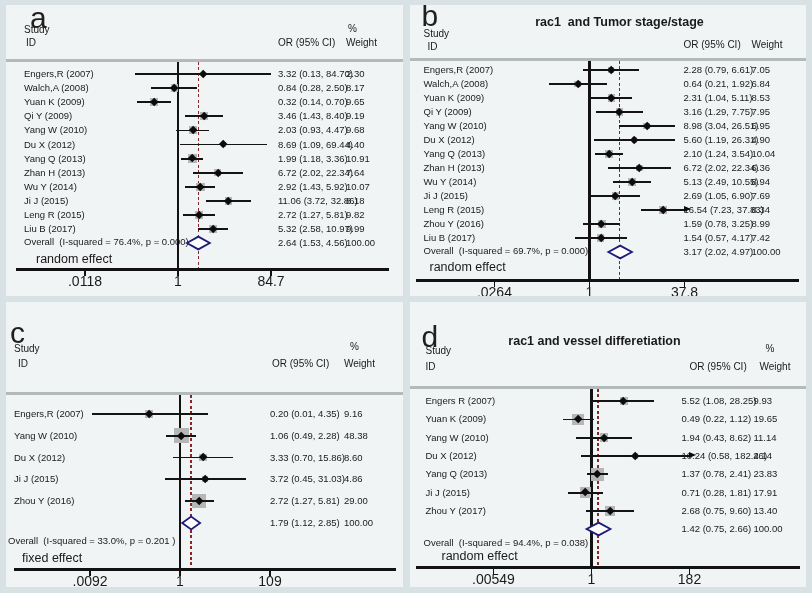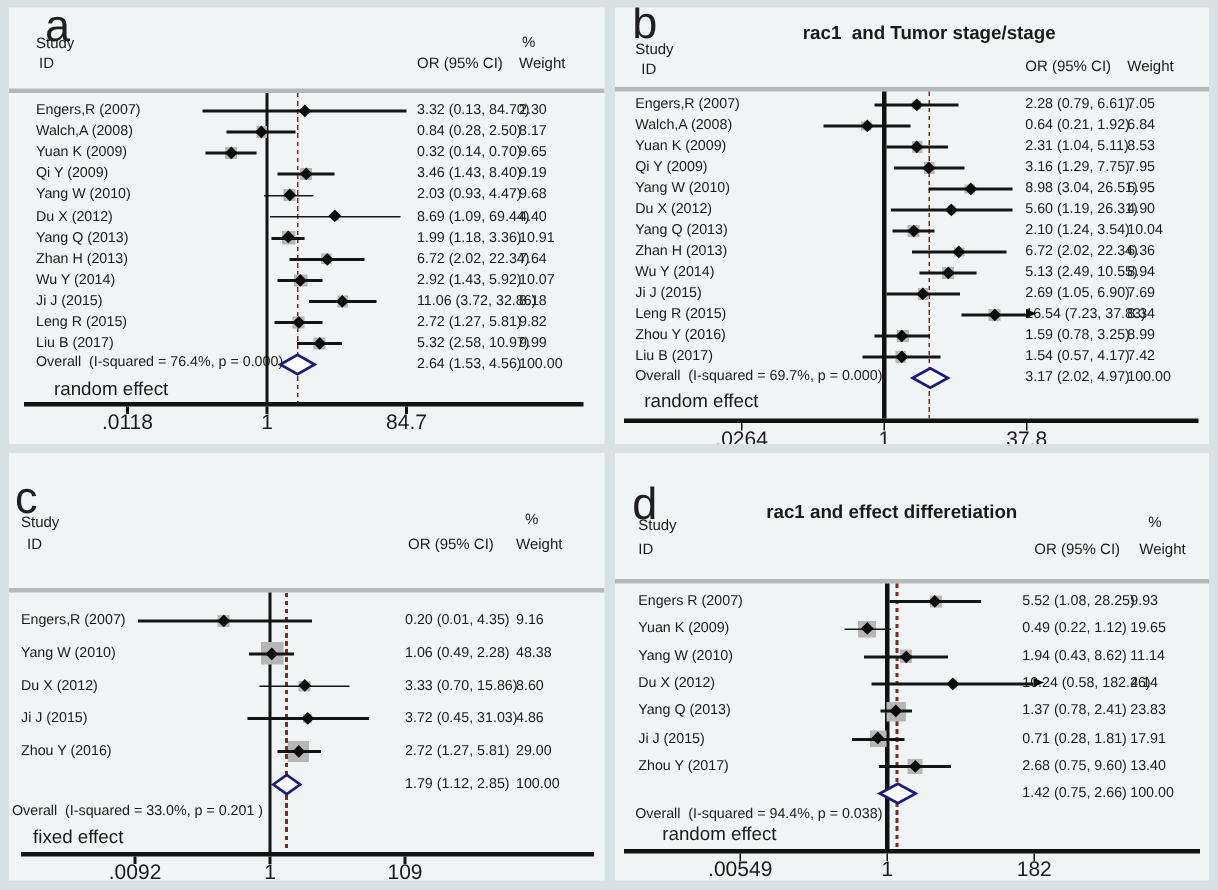--- a/index.html
+++ b/index.html
@@ -80,21 +80,21 @@
     <span class="hdr hwt" style="left: 338px; top: 56px;">Weight</span>
     <div class="ovlbl" style="left: 2px; top: 233px;">Overall  (I-squared = 33.0%, p = 0.201 )</div>
     <div class="efflbl" style="left: 16px; top: 249px;">fixed effect</div>
     <div class="plotarea" style="left:0;top:0;right:0;bottom:0;"><div class="rule" style="top: 90px;"></div><div class="vline" style="left: 172.7px; top: 93px; height: 173px;"></div><div class="dline" style="left: 184.369px; top: 93px; height: 173px;"></div><div class="rowtxt" style="left: 8px; top: 105.9px;">Engers,R (2007)</div><div class="ci" style="left: 85.6533px; top: 111px; width: 116.551px;"></div><div class="wbox" style="left: 139.19px; top: 107.965px; width: 7.86903px; height: 7.86903px;"></div><div class="mark" style="left: 139.924px; top: 108.7px;"></div><div class="rowtxt" style="left: 264px; top: 105.9px;">0.20 (0.01, 4.35)</div><div class="rowtxt" style="left: 338px; top: 105.9px;">9.16</div><div class="rowtxt" style="left: 8px; top: 127.7px;">Yang W (2010)</div><div class="ci" style="left: 160.315px; top: 132.8px; width: 29.4963px;"></div><div class="wbox" style="left: 167.618px; top: 126.2px; width: 15px; height: 15px;"></div><div class="mark" style="left: 171.918px; top: 130.5px;"></div><div class="rowtxt" style="left: 264px; top: 127.7px;">1.06 (0.49, 2.28)</div><div class="rowtxt" style="left: 338px; top: 127.7px;">48.38</div><div class="rowtxt" style="left: 8px; top: 149.5px;">Du X (2012)</div><div class="ci" style="left: 167.157px; top: 154.6px; width: 59.864px;"></div><div class="wbox" style="left: 193.266px; top: 151.688px; width: 7.6247px; height: 7.6247px;"></div><div class="mark" style="left: 193.878px; top: 152.3px;"></div><div class="rowtxt" style="left: 264px; top: 149.5px;">3.33 (0.70, 15.86)</div><div class="rowtxt" style="left: 338px; top: 149.5px;">8.60</div><div class="rowtxt" style="left: 8px; top: 171.3px;">Ji J (2015)</div><div class="ci" style="left: 158.681px; top: 176.4px; width: 81.2158px;"></div><div class="wbox" style="left: 196.337px; top: 174.434px; width: 5.73181px; height: 5.73181px;"></div><div class="mark" style="left: 196.003px; top: 174.1px;"></div><div class="rowtxt" style="left: 264px; top: 171.3px;">3.72 (0.45, 31.03)</div><div class="rowtxt" style="left: 338px; top: 171.3px;">4.86</div><div class="rowtxt" style="left: 8px; top: 193.1px;">Zhou Y (2016)</div><div class="ci" style="left: 178.585px; top: 198.2px; width: 29.1709px;"></div><div class="wbox" style="left: 186.196px; top: 192.099px; width: 14.0014px; height: 14.0014px;"></div><div class="mark" style="left: 189.996px; top: 195.9px;"></div><div class="rowtxt" style="left: 264px; top: 193.1px;">2.72 (1.27, 5.81)</div><div class="rowtxt" style="left: 338px; top: 193.1px;">29.00</div><svg class="dsvg" width="397" height="20" style="position: absolute; left: 0px; top: 210.9px;">
           <polygon points="176.17412605794306,10 185.16937117053908,3.6 194.09203151237259,10 185.16937117053908,16.4" fill="#fdfdfd" stroke="#1b1b7a" stroke-width="1.8"></polygon>
         </svg><div class="rowtxt" style="left: 264px; top: 214.9px;">1.79 (1.12, 2.85)</div><div class="rowtxt" style="left: 338px; top: 214.9px;">100.00</div><div class="axis" style="left: 8px; top: 266px; width: 382px;"></div><div class="tick" style="left: 83.1536px; top: 269px;"></div><div class="ticklbl" style="left: 54.0536px; top: 271px;">.0092</div><div class="tick" style="left: 173.1px; top: 269px;"></div><div class="ticklbl" style="left: 144px; top: 271px;">1</div><div class="tick" style="left: 263.1px; top: 269px;"></div><div class="ticklbl" style="left: 234px; top: 271px;">109</div></div>
   </section>
 
   <section class="panel">
     <span class="letter" style="left: 12px; top: 20px;">d</span>
-    <div class="title" style="left: 40px; top: 32px; width: 290px;">rac1 and effect differetiation</div>
+    <div class="title" style="left: 40px; top: 32px; width: 290px;">rac1 and vessel differetiation</div>
     <span class="hdr hstudy" style="left: 16px; top: 43px;">Study</span>
     <span class="hdr hid" style="left: 16px; top: 59px;">ID</span>
     <span class="hdr hpct" style="left: 356px; top: 41px;">%</span>
     <span class="hdr hor" style="left: 280px; top: 59px;">OR (95% CI)</span>
     <span class="hdr hwt" style="left: 350px; top: 59px;">Weight</span>
     <div class="ovlbl" style="left: 14px; top: 235px;">Overall  (I-squared = 94.4%, p = 0.038)</div>
     <div class="efflbl" style="left: 32px; top: 247px;">random effect</div>
     <div class="plotarea" style="left:0;top:0;right:0;bottom:0;"><div class="rule" style="top: 84px;"></div><div class="vline" style="left: 180.7px; top: 87px; height: 177px;"></div><div class="dline" style="left: 187.803px; top: 87px; height: 177px;"></div><div class="rowtxt" style="left: 16px; top: 93.15px;">Engers R (2007)</div><div class="ci" style="left: 183.449px; top: 98.25px; width: 61.469px;"></div><div class="wbox" style="left: 210.075px; top: 95.0535px; width: 8.19309px; height: 8.19309px;"></div><div class="mark" style="left: 210.972px; top: 95.95px;"></div><div class="rowtxt" style="left: 272px; top: 93.15px;">5.52 (1.08, 28.25)</div><div class="rowtxt" style="left: 344px; top: 93.15px;">9.93</div><div class="rowtxt" style="left: 16px; top: 111.45px;">Yuan K (2009)</div><div class="ci" style="left: 153.486px; top: 116.55px; width: 30.6477px;"></div><div class="wbox" style="left: 162.804px; top: 111.687px; width: 11.5254px; height: 11.5254px;"></div><div class="mark" style="left: 165.366px; top: 114.25px;"></div><div class="rowtxt" style="left: 272px; top: 111.45px;">0.49 (0.22, 1.12)</div><div class="rowtxt" style="left: 344px; top: 111.45px;">19.65</div><div class="rowtxt" style="left: 16px; top: 129.75px;">Yang W (2010)</div><div class="ci" style="left: 166.107px; top: 134.85px; width: 56.4583px;"></div><div class="wbox" style="left: 190.141px; top: 131.411px; width: 8.67793px; height: 8.67793px;"></div><div class="mark" style="left: 191.28px; top: 132.55px;"></div><div class="rowtxt" style="left: 272px; top: 129.75px;">1.94 (0.43, 8.62)</div><div class="rowtxt" style="left: 344px; top: 129.75px;">11.14</div><div class="rowtxt" style="left: 16px; top: 148.05px;">Du X (2012)</div><div class="ci" style="left: 171.742px; top: 153.15px; width: 108.258px;"></div><div class="arrow" style="left: 279px; top: 150.45px;"></div><div class="wbox" style="left: 223.163px; top: 151.405px; width: 5.29022px; height: 5.29022px;"></div><div class="mark" style="left: 222.608px; top: 150.85px;"></div><div class="rowtxt" style="left: 272px; top: 148.05px;">10.24 (0.58, 182.26)</div><div class="rowtxt" style="left: 344px; top: 148.05px;">4.14</div><div class="rowtxt" style="left: 16px; top: 166.35px;">Yang Q (2013)</div><div class="ci" style="left: 177.321px; top: 171.45px; width: 21.2438px;"></div><div class="wbox" style="left: 181.582px; top: 166.004px; width: 12.6922px; height: 12.6922px;"></div><div class="mark" style="left: 184.728px; top: 169.15px;"></div><div class="rowtxt" style="left: 272px; top: 166.35px;">1.37 (0.78, 2.41)</div><div class="rowtxt" style="left: 344px; top: 166.35px;">23.83</div><div class="rowtxt" style="left: 16px; top: 184.65px;">Ji J (2015)</div><div class="ci" style="left: 158.028px; top: 189.75px; width: 35.1454px;"></div><div class="wbox" style="left: 170.049px; top: 185.148px; width: 11.0033px; height: 11.0033px;"></div><div class="mark" style="left: 172.35px; top: 187.45px;"></div><div class="rowtxt" style="left: 272px; top: 184.65px;">0.71 (0.28, 1.81)</div><div class="rowtxt" style="left: 344px; top: 184.65px;">17.91</div><div class="rowtxt" style="left: 16px; top: 202.95px;">Zhou Y (2017)</div><div class="ci" style="left: 176.582px; top: 208.05px; width: 48.0102px;"></div><div class="wbox" style="left: 195.806px; top: 204.191px; width: 9.51756px; height: 9.51756px;"></div><div class="mark" style="left: 197.365px; top: 205.75px;"></div><div class="rowtxt" style="left: 272px; top: 202.95px;">2.68 (0.75, 9.60)</div><div class="rowtxt" style="left: 344px; top: 202.95px;">13.40</div><svg class="dsvg" width="397" height="20" style="position: absolute; left: 0px; top: 217.25px;">
           <polygon points="176.58247369852802,10 188.60344528446288,3.6 200.4234890150822,10 188.60344528446288,16.4" fill="#fdfdfd" stroke="#1b1b7a" stroke-width="1.8"></polygon>
         </svg><div class="rowtxt" style="left: 272px; top: 221.25px;">1.42 (0.75, 2.66)</div><div class="rowtxt" style="left: 344px; top: 221.25px;">100.00</div><div class="axis" style="left: 6px; top: 264px; width: 384px;"></div><div class="tick" style="left: 83.0846px; top: 267px;"></div><div class="ticklbl" style="left: 53.9846px; top: 269px;">.00549</div><div class="tick" style="left: 181.1px; top: 267px;"></div><div class="ticklbl" style="left: 152px; top: 269px;">1</div><div class="tick" style="left: 279.1px; top: 267px;"></div><div class="ticklbl" style="left: 250px; top: 269px;">182</div></div>

